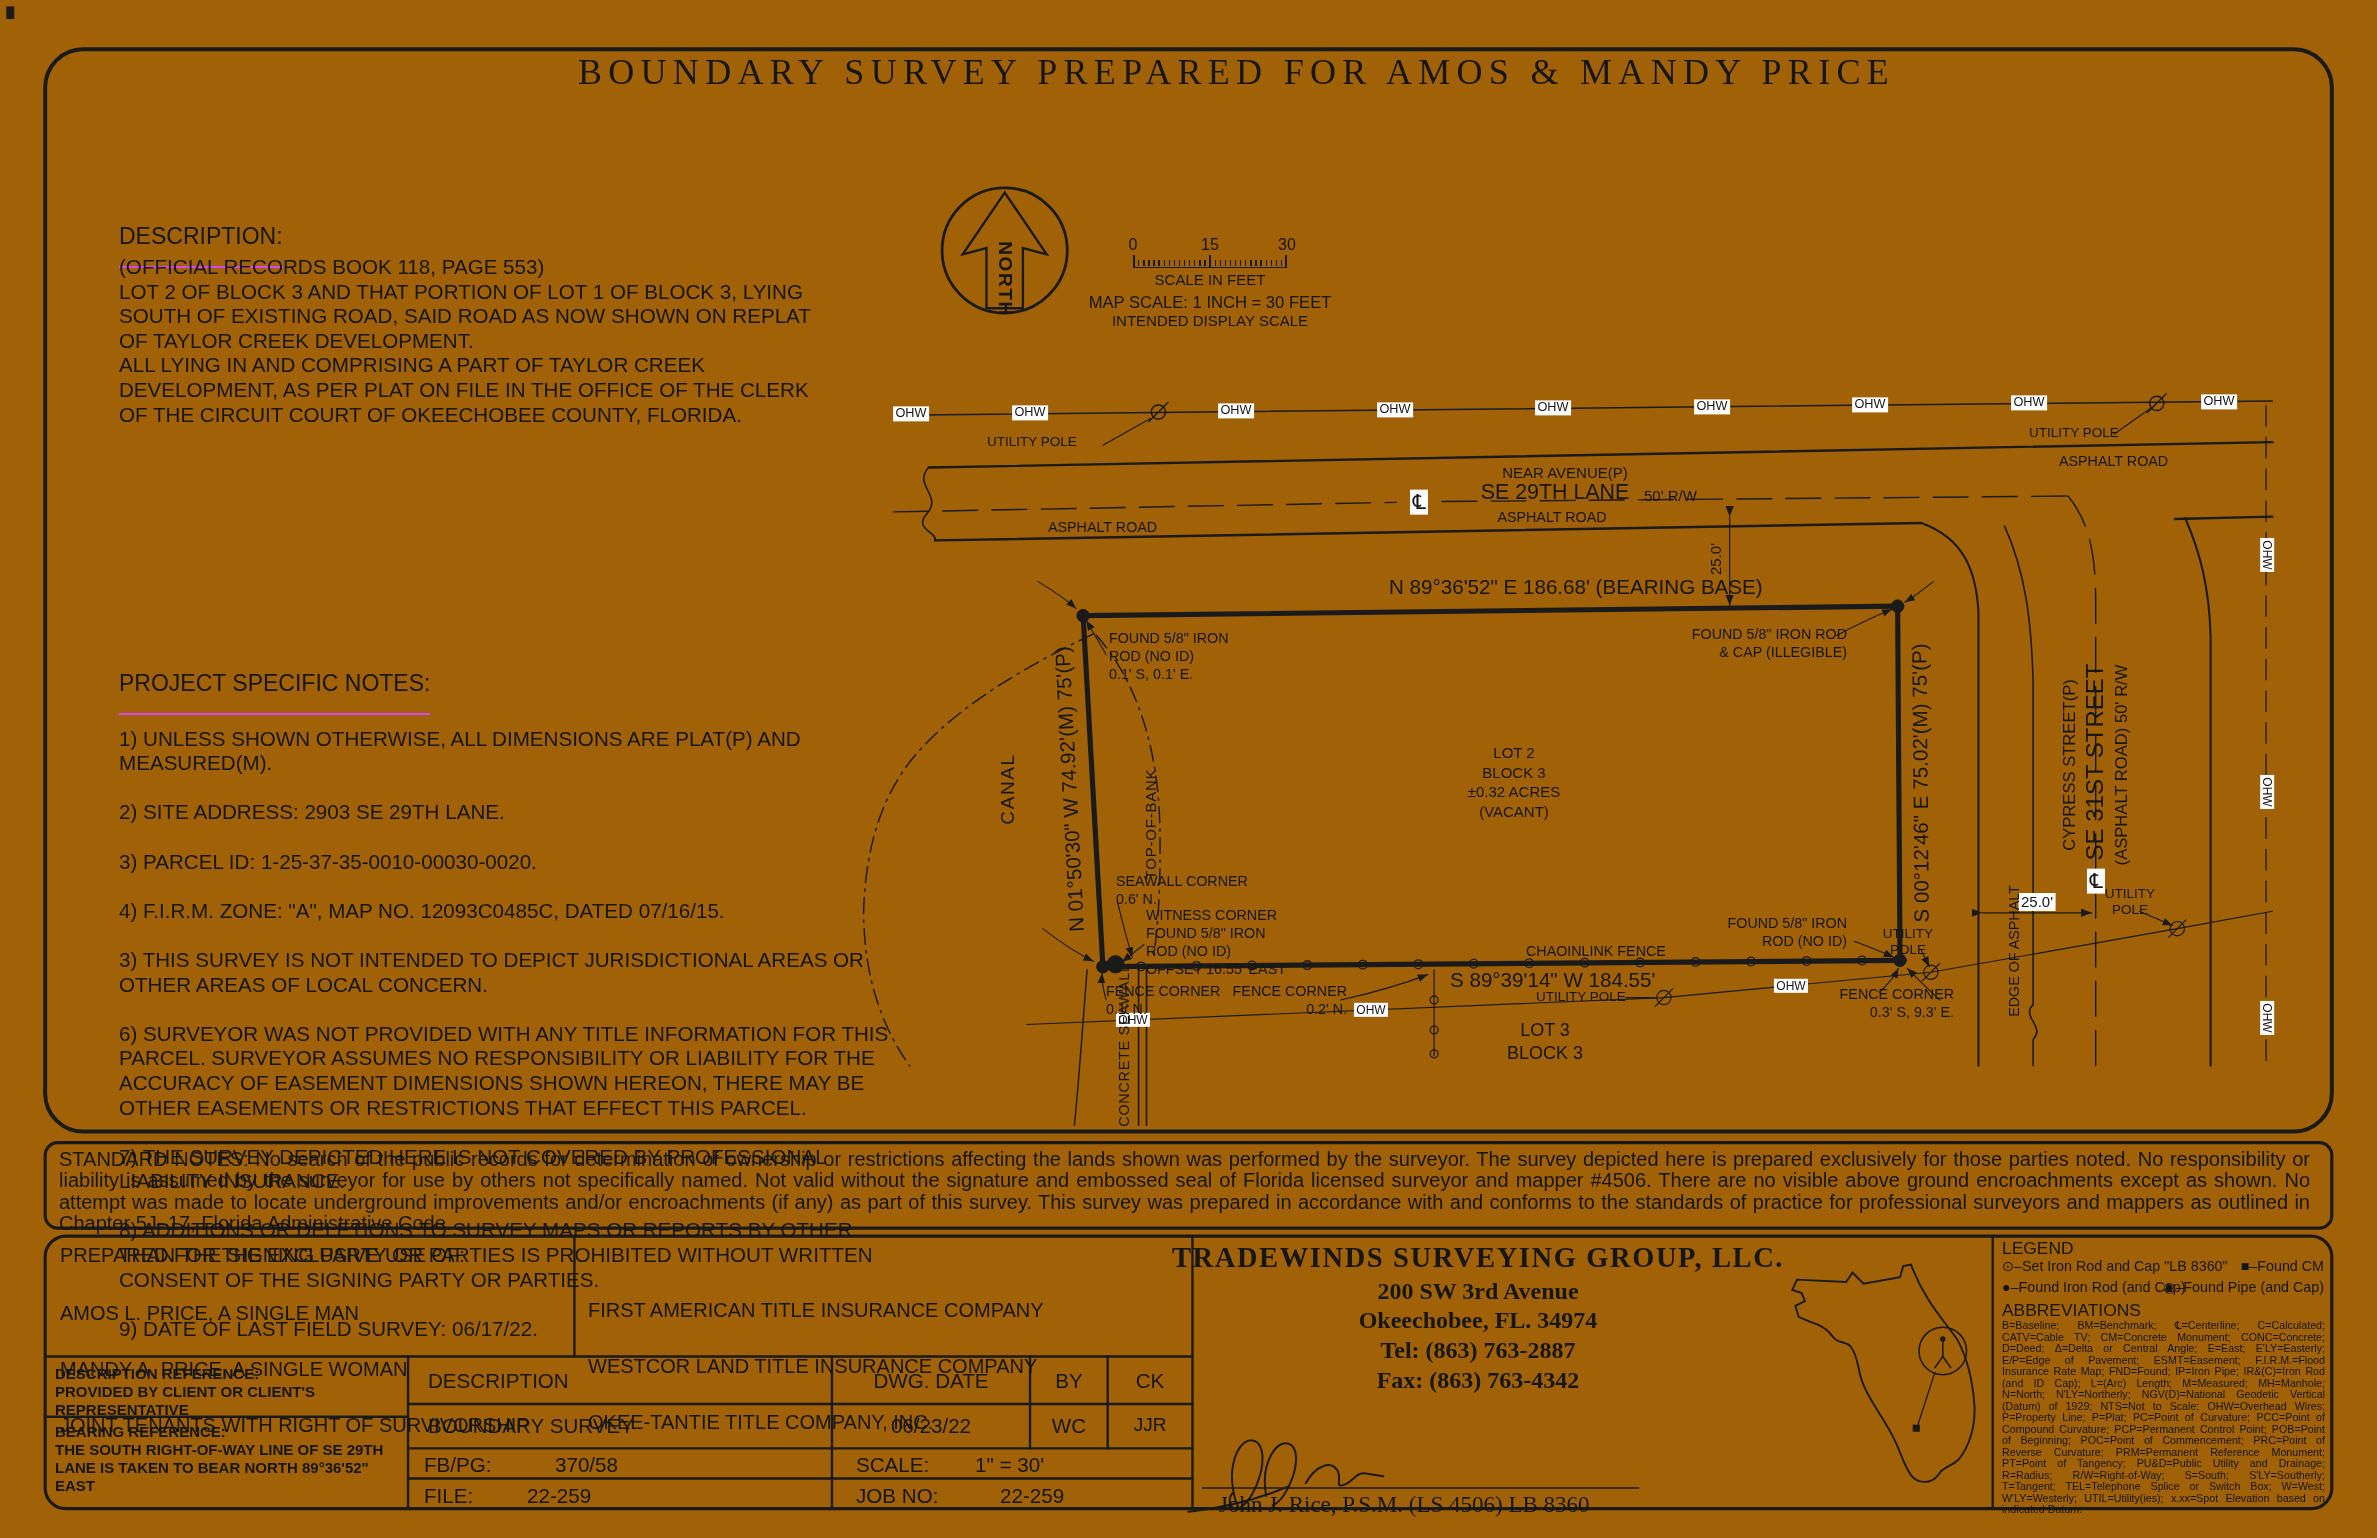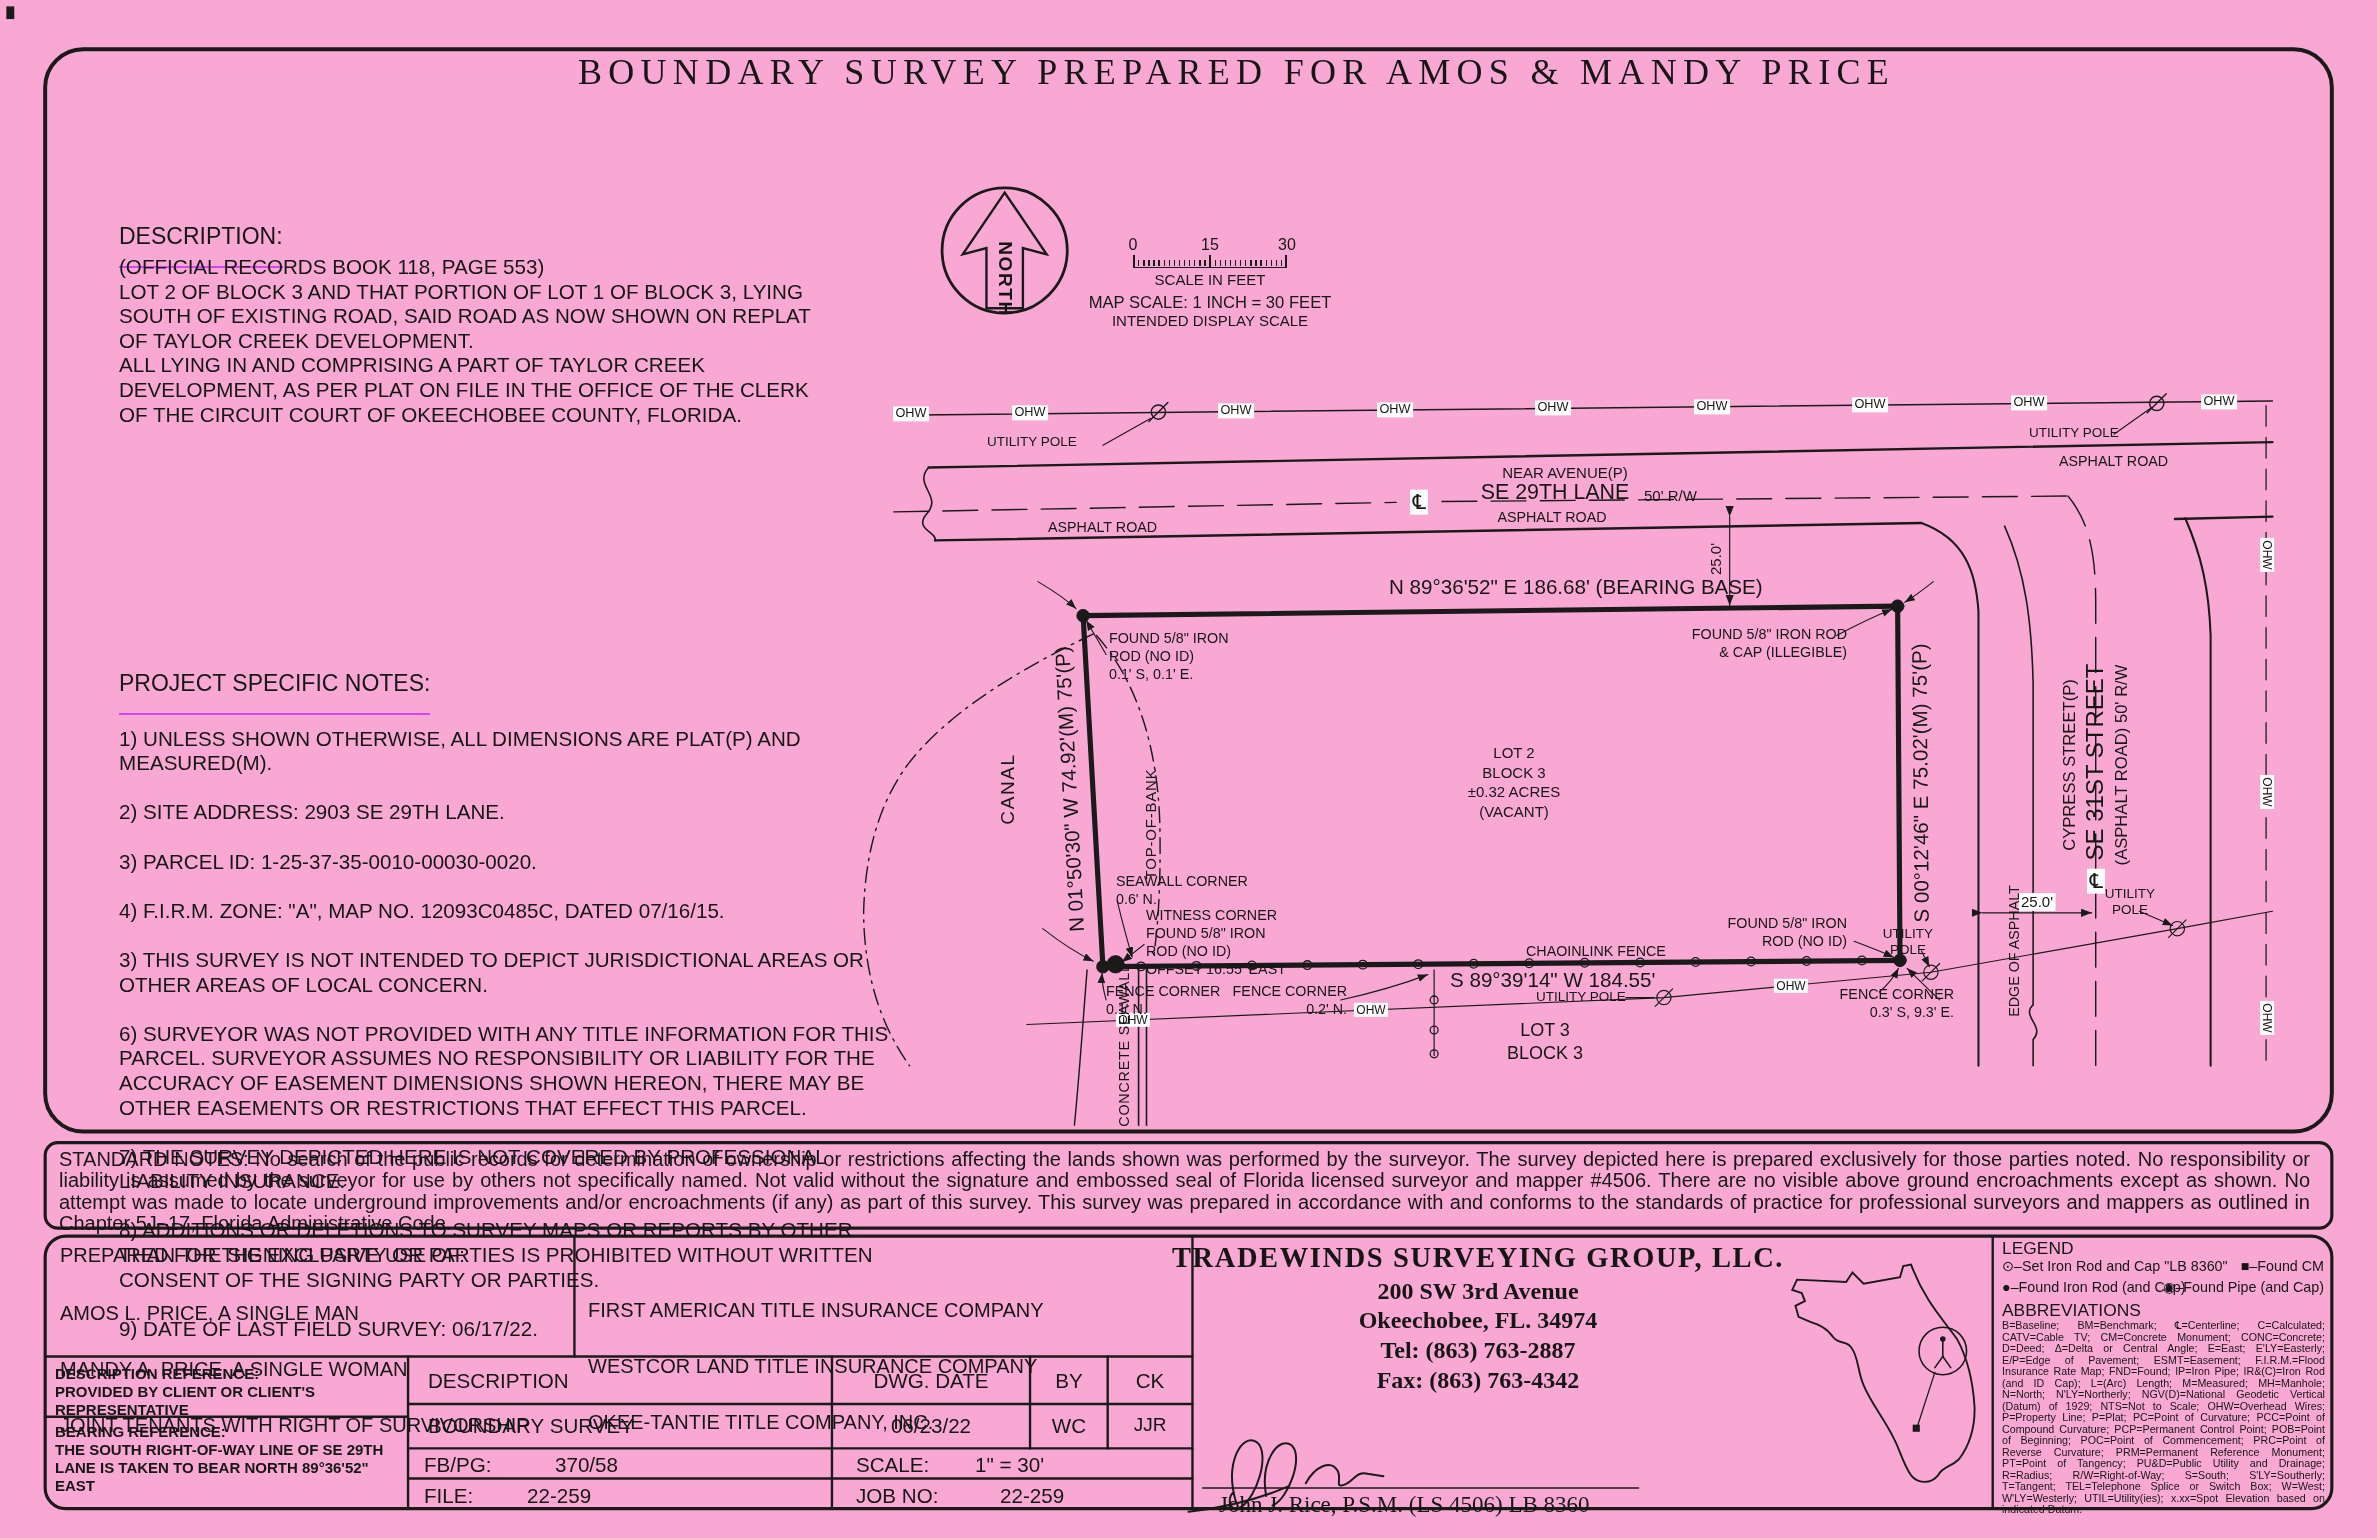--- a/index.html
+++ b/index.html
@@ -1,16 +1,16 @@
 <!DOCTYPE html>
 <html style="font-size:12.7px"><head>
 <meta charset="utf-8">
 <style>
   html,body{margin:0;padding:0;background:#e8e8e8;}
-  #page{position:relative;width:2377px;height:1538px;background:#f9a8d4;overflow:hidden;
+  #page{position:relative;width:2377px;height:1538px;background:#a16207;overflow:hidden;
         font-family:"Liberation Sans","DejaVu Sans",sans-serif;color:#1a1a1a;}
   svg{position:absolute;left:0;top:0;}
   svg *{stroke:#1a1a1a;fill:none;stroke-linecap:round;}
   svg .f{fill:#1a1a1a;stroke:none;}
   svg .wdot{fill:#1a1a1a;stroke:#1a1a1a;}
   .L{position:absolute;white-space:pre-line;line-height:1.2;color:#161616;}
   .c{transform:translateX(-50%);text-align:center;}
   .r{transform:translateX(-100%);text-align:right;}
   .rot{transform:translate(-50%,-50%) rotate(-90deg);white-space:nowrap;}
   .rotcw{transform:translate(-50%,-50%) rotate(90deg);white-space:nowrap;}

